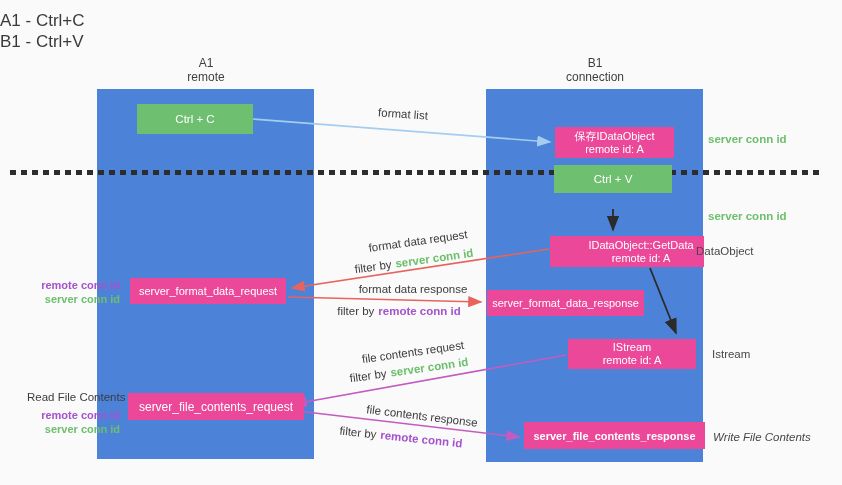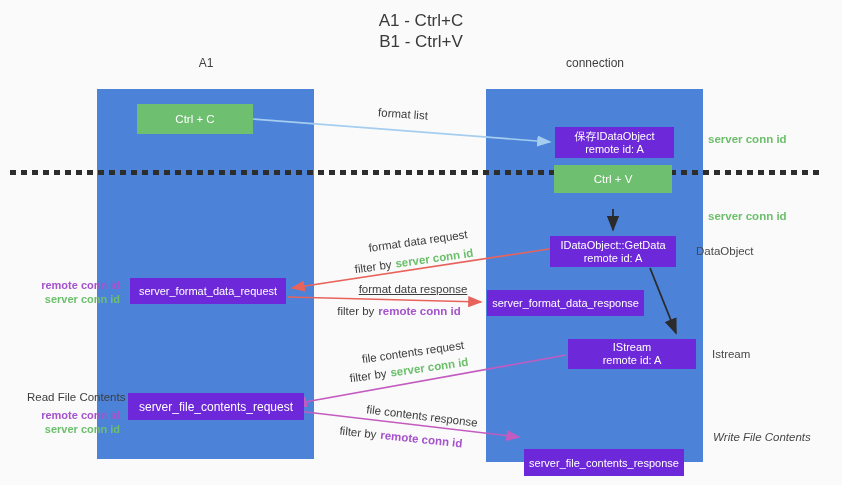--- a/index.html
+++ b/index.html
@@ -9,21 +9,21 @@
   }
   .canvas{
     position:relative;
     width:842px;height:485px;
     background:#fafafa;
     overflow:hidden;
     font-family:"Liberation Sans","DejaVu Sans",sans-serif;
   }
   .title{
     position:absolute;left:0;top:10px;width:842px;
-    text-align:center;color:#3a3a3a;
+    color:#3a3a3a;
     font-size:17px;line-height:21px;font-weight:400;
   }
   .lane-header{
     position:absolute;top:56px;width:160px;
     text-align:center;color:#3f3f3f;
     font-size:12px;line-height:14px;
   }
   .lane{
     position:absolute;
     background:#4c83d9;
@@ -32,21 +32,21 @@
     position:absolute;left:10px;top:170px;width:814px;height:5px;
     background:repeating-linear-gradient(90deg,#2d2d2d 0 6px,transparent 6px 11px);
   }
   .node{
     position:absolute;
     display:flex;flex-direction:column;align-items:center;justify-content:center;
     color:#ffffff;text-align:center;
     font-size:11.5px;line-height:14px;
   }
   .node.green{background:#6fbf70;}
-  .node.orange{background:#6d28d9;}
+  .node.orange{background:#ec4899;}
   .node .l2{font-size:11px;}
   .arrow-label{
     position:absolute;color:#3c3c3c;font-size:11.5px;white-space:nowrap;
     transform-origin:center center;
   }
   .filter-key.green{color:#6cbf6c;font-weight:bold;}
   .filter-key.purple{color:#a552cc;font-weight:bold;}
   .filter-prefix{margin-right:4px;}
   .side-label{
     position:absolute;font-size:11.5px;white-space:nowrap;color:#474747;
@@ -65,22 +65,24 @@
 
 <div class="canvas">
 
   <div class="title">
     <div>A1 - Ctrl+C</div>
     <div>B1 - Ctrl+V</div>
   </div>
 
   <div class="lane-header" style="left:126px;">
     <div>A1</div>
+    <div>remote</div>
   </div>
   <div class="lane-header" style="left:515px;">
+    <div>B1</div>
     <div>connection</div>
   </div>
 
   <div class="lane" style="left:97px;top:89px;width:217px;height:370px;"></div>
   <div class="lane" style="left:486px;top:89px;width:217px;height:373px;"></div>
 
   <div class="dotted-line"></div>
 
   <svg class="arrows" width="842" height="485" viewBox="0 0 842 485">
     <defs>
@@ -112,21 +114,21 @@
 
   <div class="node orange" style="left:555px;top:127px;width:119px;height:31px;font-size:11px;line-height:13px;">
     <div>保存IDataObject</div>
     <div class="l2">remote id: A</div>
   </div>
 
   <div class="node green" style="left:554px;top:165px;width:118px;height:28px;">
     <div>Ctrl + V</div>
   </div>
 
-  <div class="node orange" style="left:550px;top:236px;width:126px;height:31px;font-size:11px;line-height:13px;">
+  <div class="node orange" style="left:550px;top:236px;width:126px;height:31px;font-size:11px;line-height:13px;padding-left:28px;">
     <div>IDataObject::GetData</div>
     <div class="l2">remote id: A</div>
   </div>
 
   <div class="node orange" style="left:487px;top:290px;width:157px;height:26px;font-size:11px;">
     <div>server_format_data_response</div>
   </div>
 
   <div class="node orange" style="left:130px;top:278px;width:156px;height:26px;font-size:11px;">
     <div>server_format_data_request</div>
@@ -134,32 +136,32 @@
 
   <div class="node orange" style="left:568px;top:339px;width:128px;height:30px;font-size:11px;line-height:13px;">
     <div>IStream</div>
     <div class="l2">remote id: A</div>
   </div>
 
   <div class="node orange" style="left:128px;top:393px;width:176px;height:27px;font-size:12px;">
     <div>server_file_contents_request</div>
   </div>
 
-  <div class="node orange" style="left:524px;top:449px;width:160px;height:27px;font-size:11px;">
+  <div class="node orange" style="left:524px;top:422px;width:181px;height:27px;font-size:11px;font-weight:bold;">
     <div>server_file_contents_response</div>
   </div>
 
   <div class="arrow-label" style="left:403px;top:114px;transform:translate(-50%,-50%) rotate(4deg);">format list</div>
 
   <div class="arrow-label" style="left:418px;top:241px;transform:translate(-50%,-50%) rotate(-8deg);">format data request</div>
   <div class="arrow-label" style="left:414px;top:261px;transform:translate(-50%,-50%) rotate(-8deg);">
     <span class="filter-prefix">filter by</span><span class="filter-key green">server conn id</span>
   </div>
 
-  <div class="arrow-label" style="left:413px;top:289px;transform:translate(-50%,-50%);text-decoration:underline;">format data response</div>
+  <div class="arrow-label" style="left:413px;top:289px;transform:translate(-50%,-50%);">format data response</div>
   <div class="arrow-label" style="left:399px;top:311px;transform:translate(-50%,-50%);">
     <span class="filter-prefix">filter by</span><span class="filter-key purple">remote conn id</span>
   </div>
 
   <div class="arrow-label" style="left:413px;top:352px;transform:translate(-50%,-50%) rotate(-8deg);">file contents request</div>
   <div class="arrow-label" style="left:409px;top:370px;transform:translate(-50%,-50%) rotate(-8deg);">
     <span class="filter-prefix">filter by</span><span class="filter-key green">server conn id</span>
   </div>
 
   <div class="arrow-label" style="left:422px;top:416px;transform:translate(-50%,-50%) rotate(7deg);">file contents response</div>

